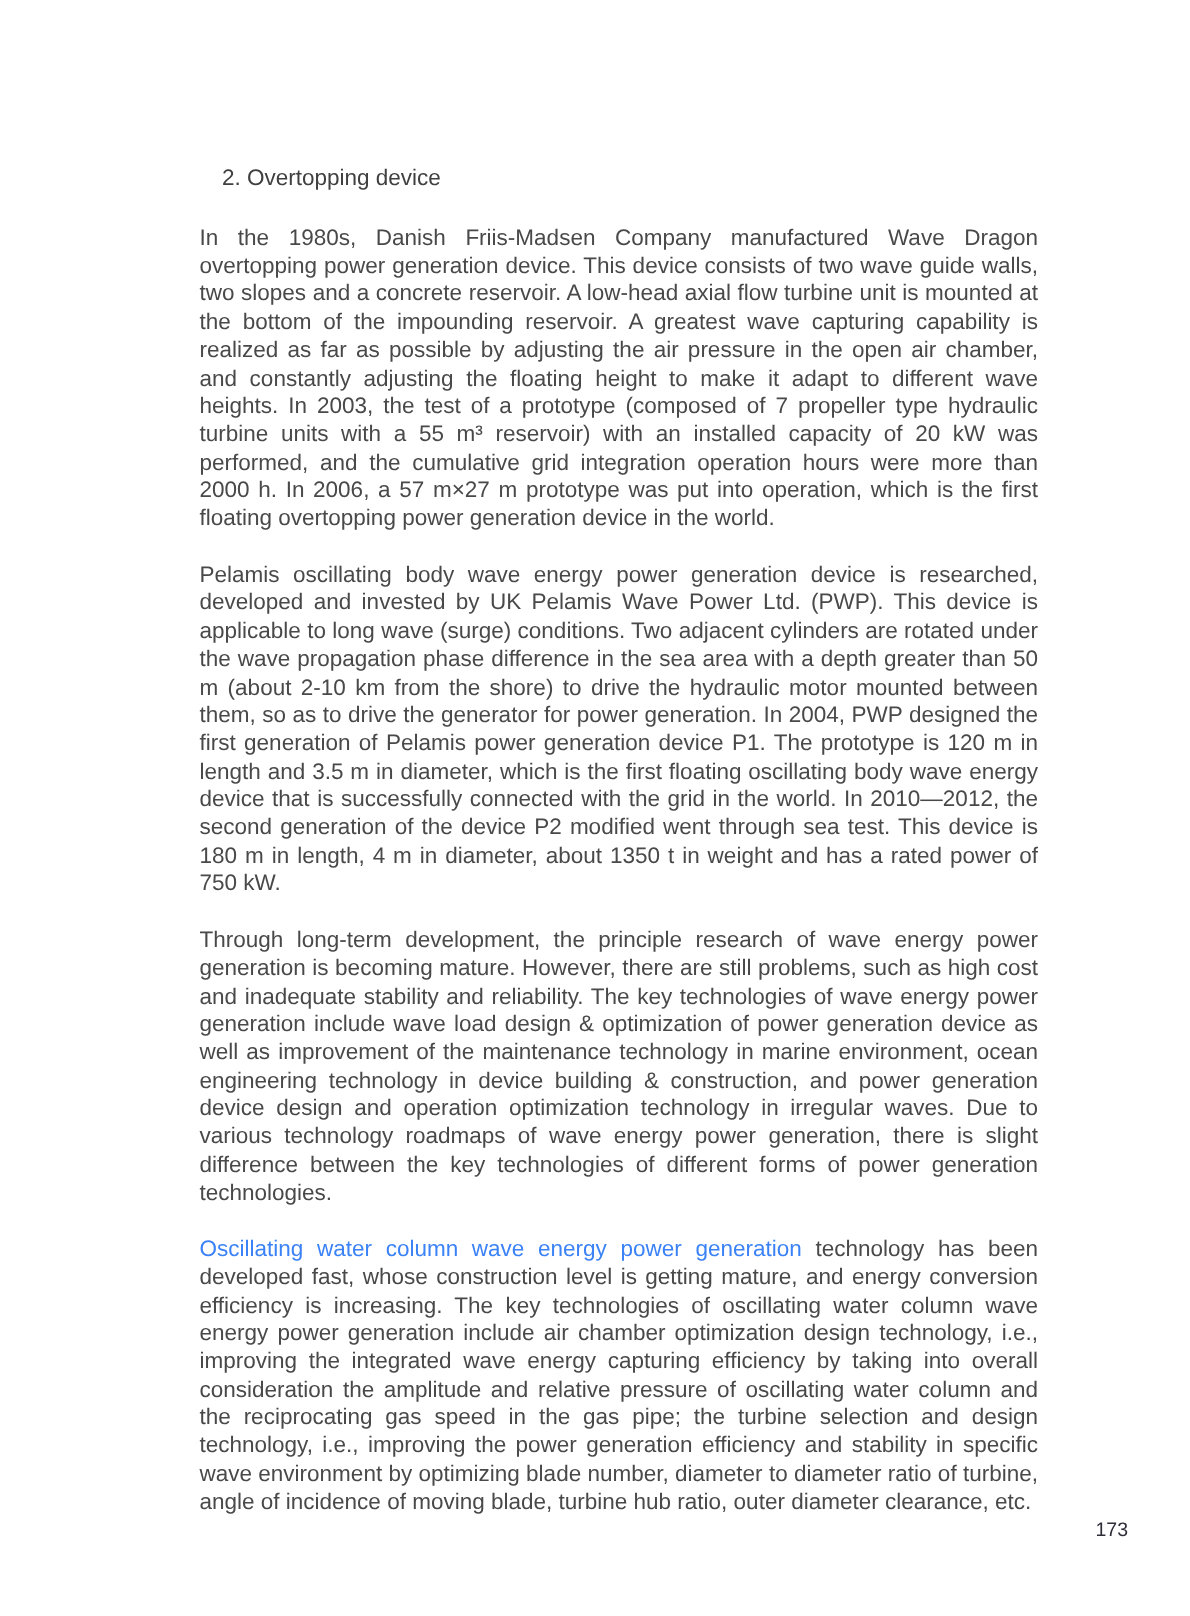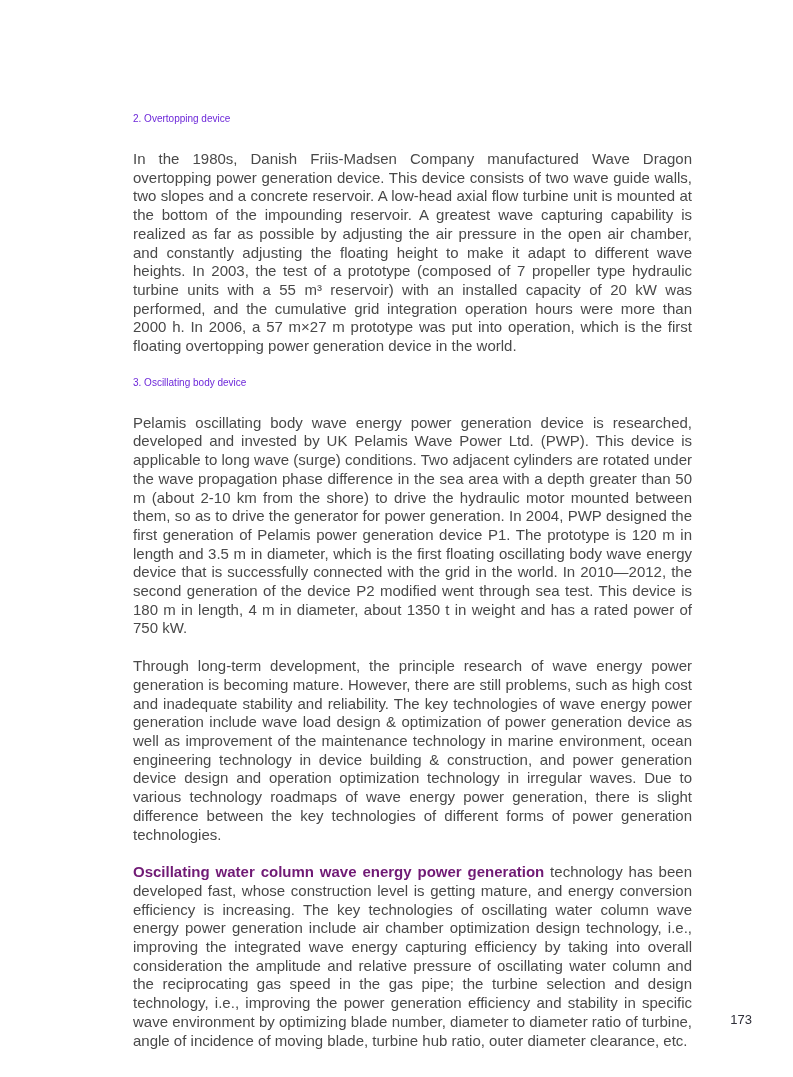--- a/index.html
+++ b/index.html
@@ -15,67 +15,66 @@
     font-family: "Liberation Sans", sans-serif;
     overflow: hidden;
   }
   .content {
     position: absolute;
     left: 133px;
     top: 111px;
     width: 559px;
   }
   .sub-heading {
-    font-size: 10px;
+    font-size: 15px;
     font-weight: 400;
-    color: #6d28d9;
-    margin: 0 0 23px 0;
+    color: #404040;
+    margin: 0 0 23px 15px;
     line-height: 16px;
   }
   .body-para {
     font-size: 15px;
     line-height: 18.7px;
     color: #494949;
     text-align: justify;
     margin: 0 0 19px 0;
   }
   .section-heading {
     font-size: 15px;
     font-weight: 700;
     color: #2f2f2f;
     margin: 16px 0 20px 0;
     line-height: 18px;
   }
   .section-heading .sec-num {
     margin-right: 15px;
   }
   .bold-lead {
-    font-weight: 700;
-    color: #701a75;
+    font-weight: 400;
+    color: #3b82f6;
   }
   .page-number {
     position: absolute;
     top: 1012px;
     right: 41px;
     font-size: 13px;
     color: #2e2e38;
     text-align: right;
   }
 </style>
 </head>
 <body>
 
 <div class="page">
   <div class="content">
 
     <h3 class="sub-heading">2. Overtopping device</h3>
 
     <p class="body-para">In the 1980s, Danish Friis-Madsen Company manufactured Wave Dragon overtopping power generation device. This device consists of two wave guide walls, two slopes and a concrete reservoir. A low-head axial flow turbine unit is mounted at the bottom of the impounding reservoir. A greatest wave capturing capability is realized as far as possible by adjusting the air pressure in the open air chamber, and constantly adjusting the floating height to make it adapt to different wave heights. In 2003, the test of a prototype (composed of 7 propeller type hydraulic turbine units with a 55 m³ reservoir) with an installed capacity of 20 kW was performed, and the cumulative grid integration operation hours were more than 2000 h. In 2006, a 57 m×27 m prototype was put into operation, which is the first floating overtopping power generation device in the world.</p>
 
-    <h3 class="sub-heading">3. Oscillating body device</h3>
 
     <p class="body-para">Pelamis oscillating body wave energy power generation device is researched, developed and invested by UK Pelamis Wave Power Ltd. (PWP). This device is applicable to long wave (surge) conditions. Two adjacent cylinders are rotated under the wave propagation phase difference in the sea area with a depth greater than 50 m (about 2-10 km from the shore) to drive the hydraulic motor mounted between them, so as to drive the generator for power generation. In 2004, PWP designed the first generation of Pelamis power generation device P1. The prototype is 120 m in length and 3.5 m in diameter, which is the first floating oscillating body wave energy device that is successfully connected with the grid in the world. In 2010—2012, the second generation of the device P2 modified went through sea test. This device is 180 m in length, 4 m in diameter, about 1350 t in weight and has a rated power of 750 kW.</p>
 
 
     <p class="body-para">Through long-term development, the principle research of wave energy power generation is becoming mature. However, there are still problems, such as high cost and inadequate stability and reliability. The key technologies of wave energy power generation include wave load design &amp; optimization of power generation device as well as improvement of the maintenance technology in marine environment, ocean engineering technology in device building &amp; construction, and power generation device design and operation optimization technology in irregular waves. Due to various technology roadmaps of wave energy power generation, there is slight difference between the key technologies of different forms of power generation technologies.</p>
 
     <p class="body-para">
       <span class="bold-lead">Oscillating water column wave energy power generation</span><span> technology has been developed fast, whose construction level is getting mature, and energy conversion efficiency is increasing. The key technologies of oscillating water column wave energy power generation include air chamber optimization design technology, i.e., improving the integrated wave energy capturing efficiency by taking into overall consideration the amplitude and relative pressure of oscillating water column and the reciprocating gas speed in the gas pipe; the turbine selection and design technology, i.e., improving the power generation efficiency and stability in specific wave environment by optimizing blade number, diameter to diameter ratio of turbine, angle of incidence of moving blade, turbine hub ratio, outer diameter clearance, etc.</span>
     </p>
 

